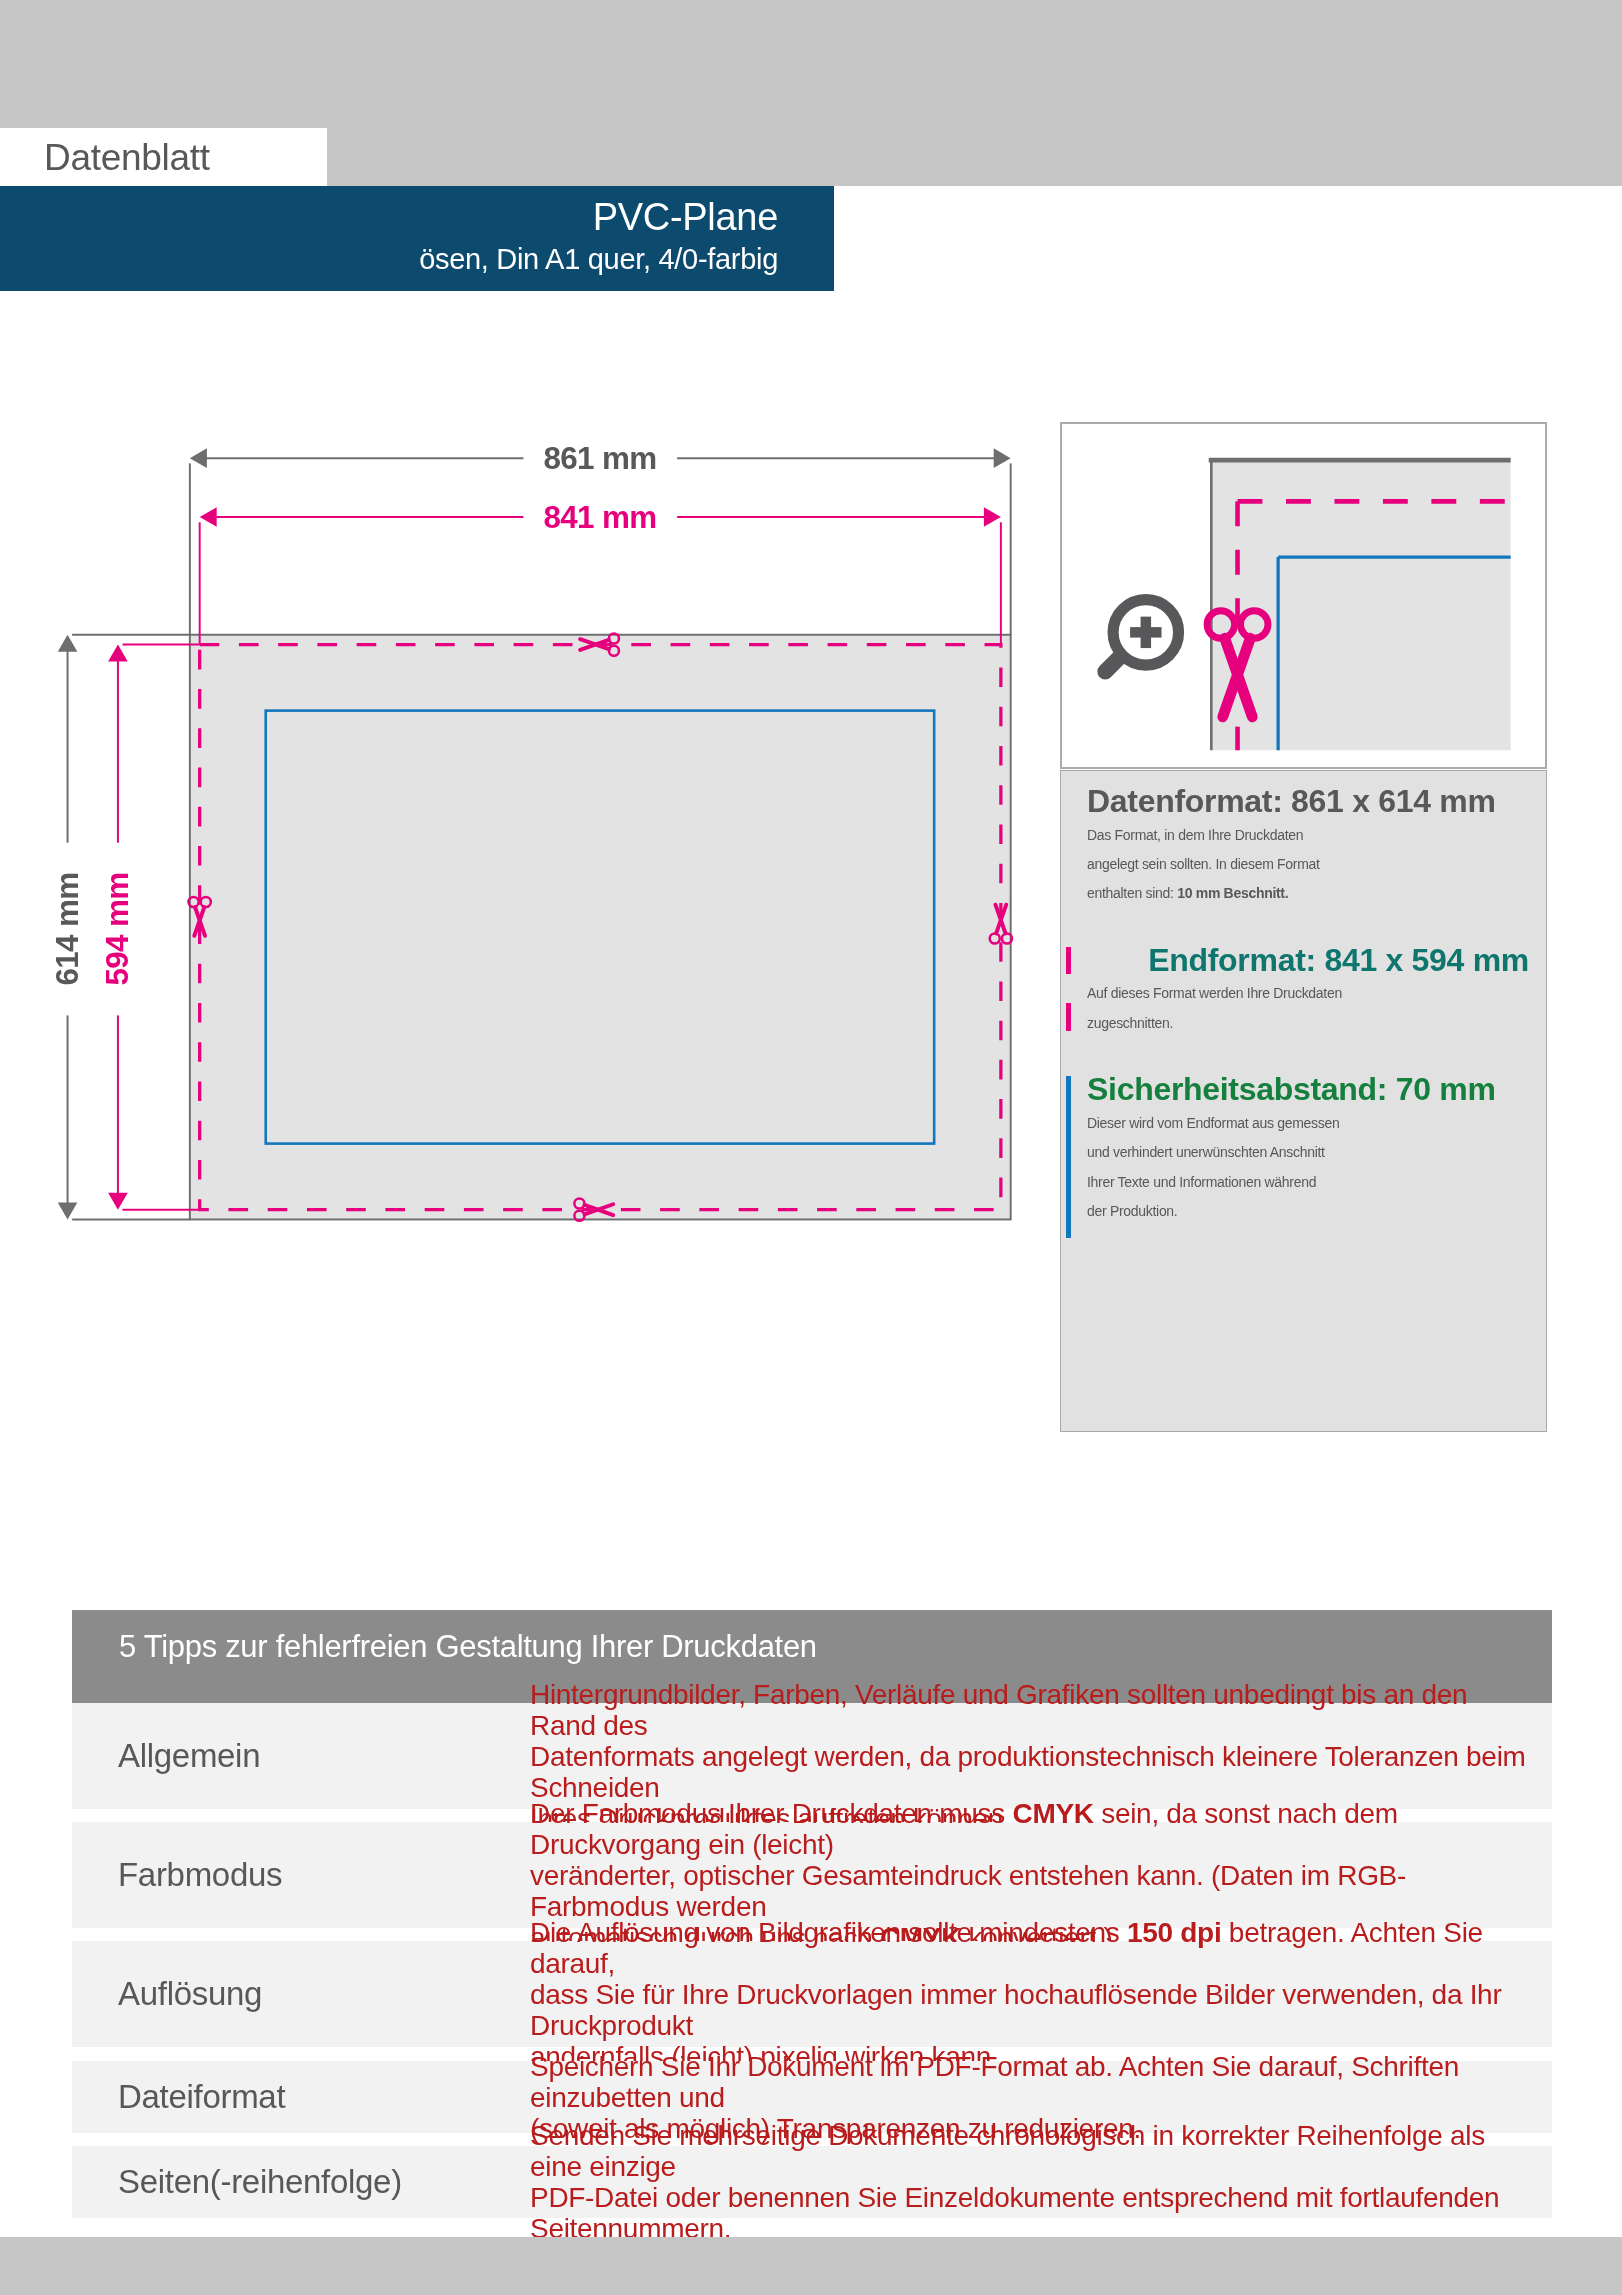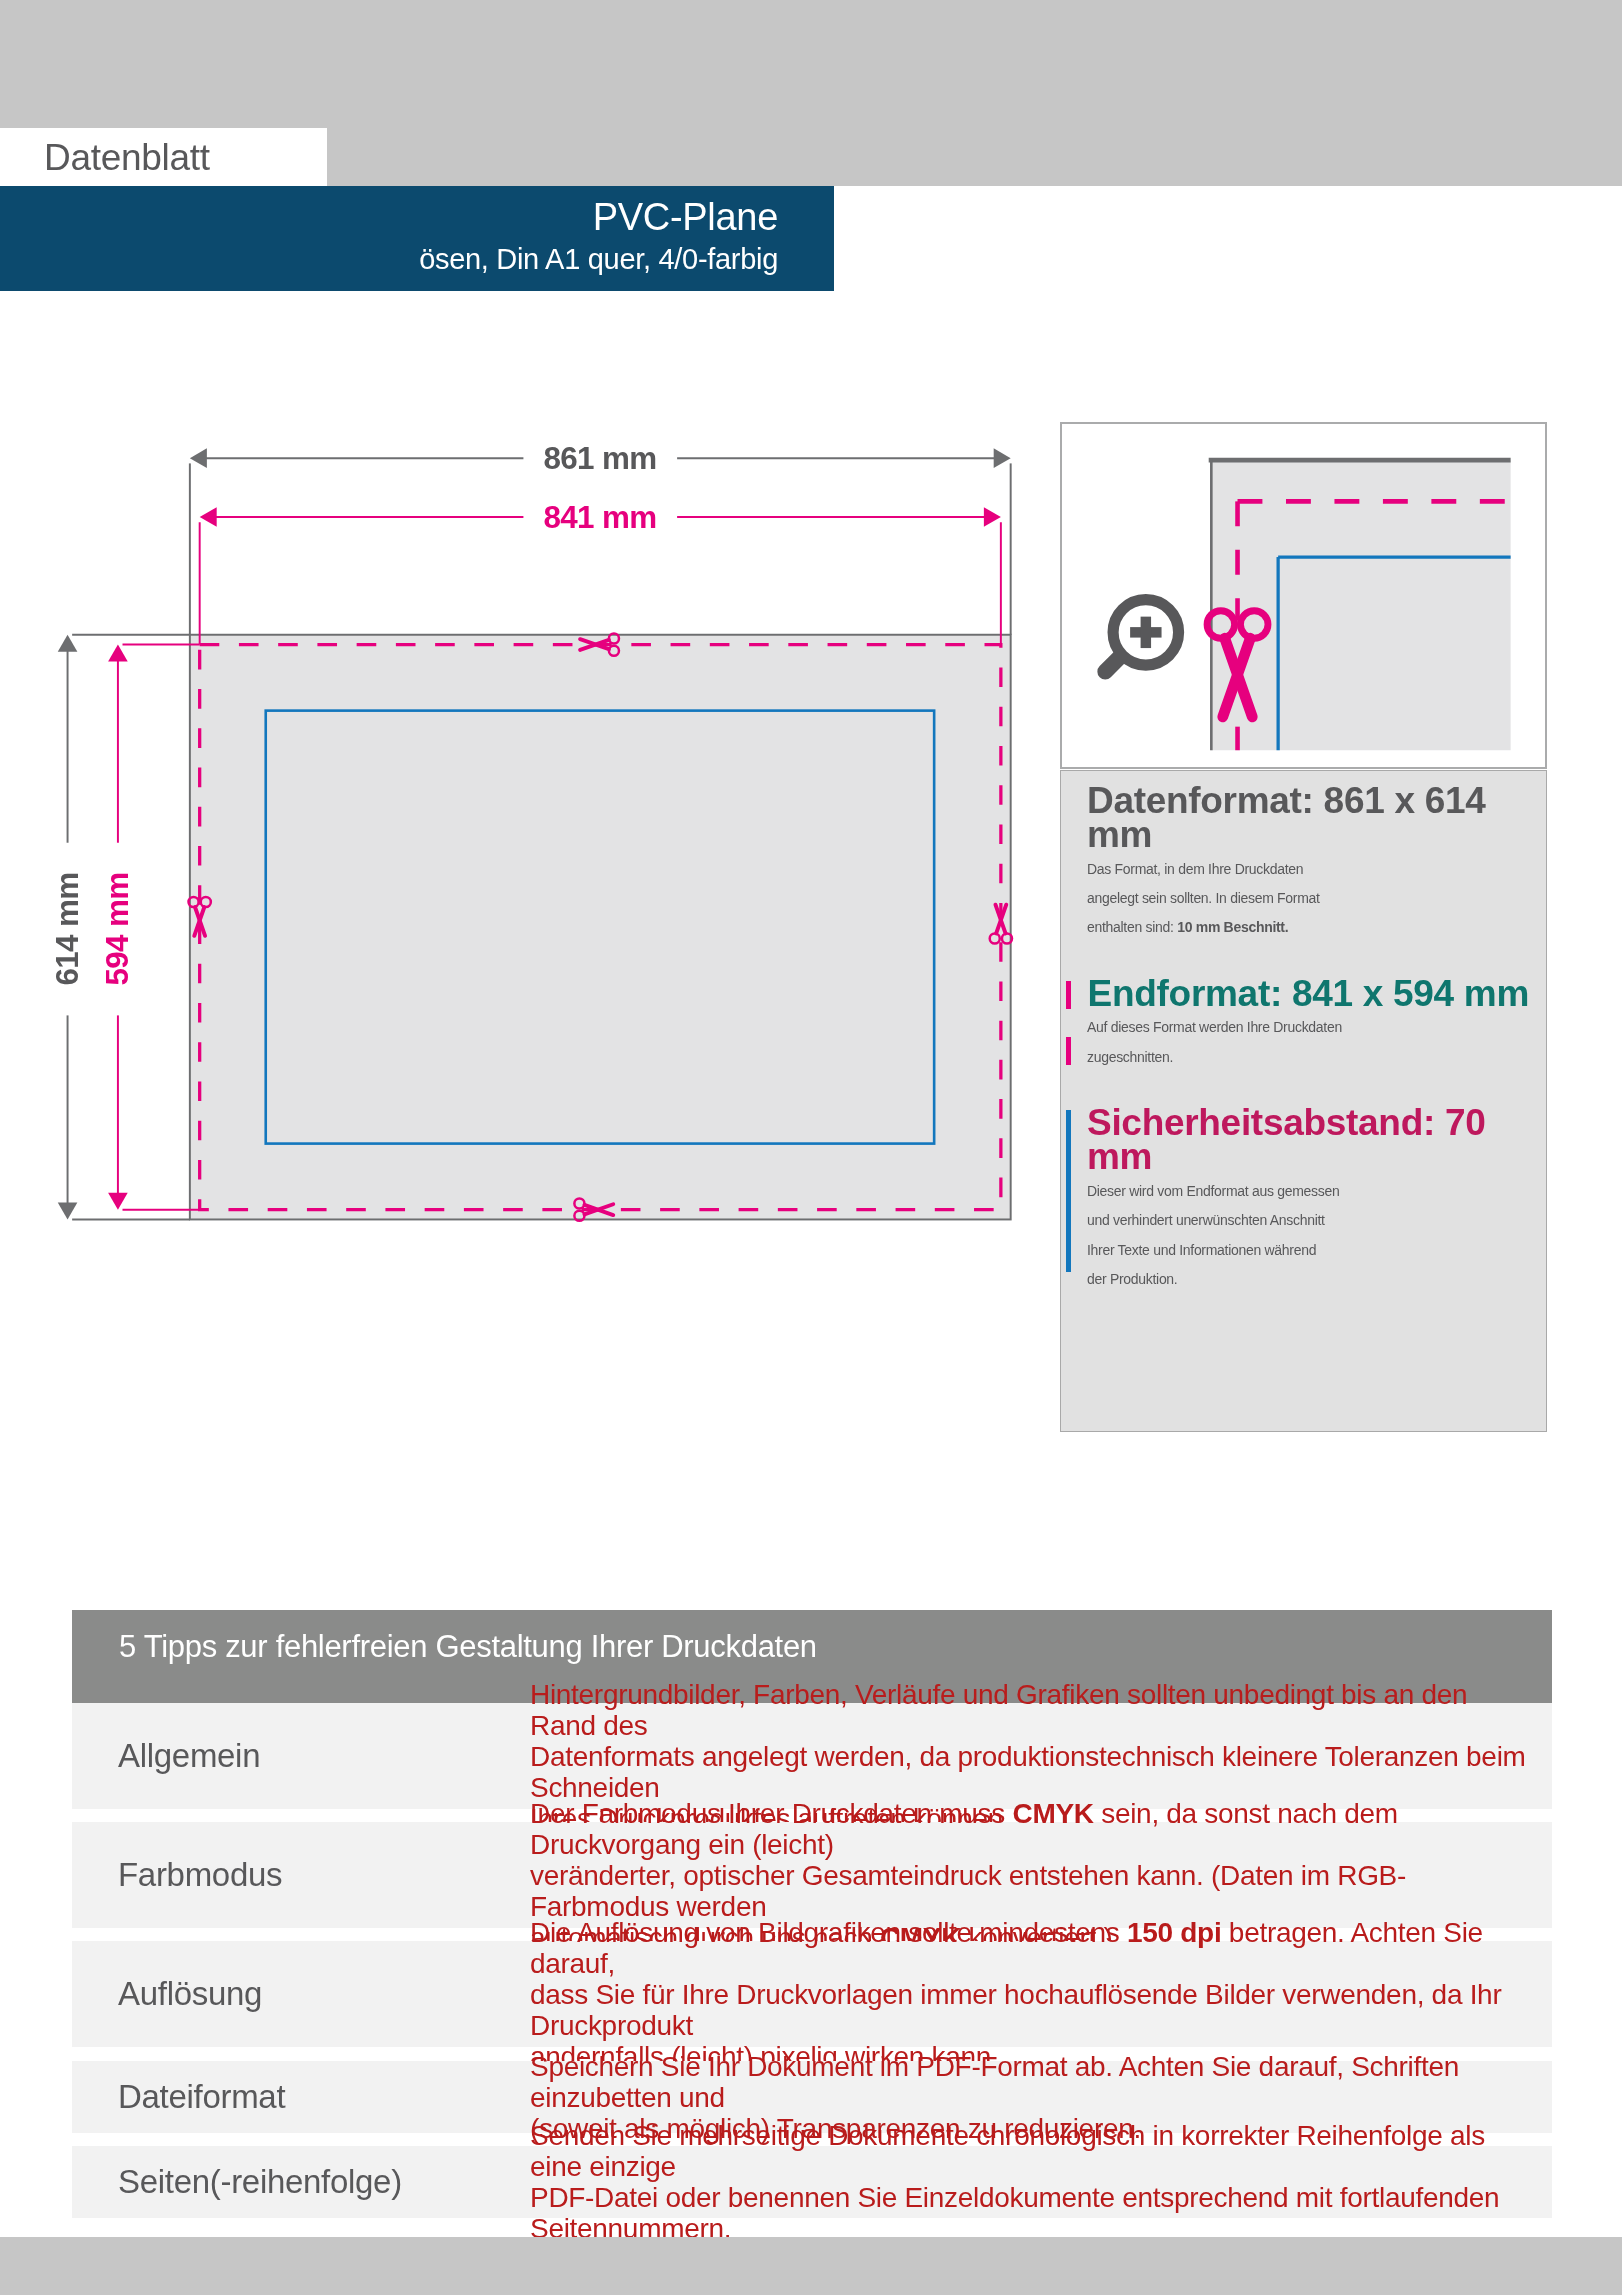--- a/index.html
+++ b/index.html
@@ -17,24 +17,24 @@
   .product-name{font-size:38px;line-height:48px;}
   .product-spec{font-size:29px;line-height:37px;}
   
   .diagram{left:26px;top:432px;}
   svg text{font-family:"Liberation Sans","DejaVu Sans",sans-serif;font-weight:bold;font-size:48px;letter-spacing:-1px;}
   
   .detail-box{left:1060px;top:422px;width:487px;height:347px;background:#ffffff;border:2px solid #aaabac;box-sizing:border-box;z-index:3;}
   .detail-box svg{position:absolute;left:0;top:0;}
   
   .info-box{left:1060px;top:770px;width:487px;height:662px;background:#e1e1e1;border:1.3px solid #a9a9a9;box-sizing:border-box;padding:13px 17px 0 26px;z-index:2;}
-  .info-h{font-size:37px;font-weight:bold;line-height:34px;}
+  .info-h{font-size:32px;font-weight:bold;line-height:34px;}
   .info-h.df{color:#58585a;}
   .info-h.ef{color:#0f766e;text-align:right;}
-  .info-h.sa{color:#be185d;}
+  .info-h.sa{color:#15803d;}
   .info-p{font-size:14px;line-height:29.4px;white-space:pre-line;color:#58585a;margin-top:2.6px;}
   .gap42{margin-top:27.5px;}
   .sect{position:relative;margin-top:34px;}
   .vbar{position:absolute;left:-21px;top:3.9px;width:4.6px;}
   .vbar.pink-dashed{height:98px;background:repeating-linear-gradient(to bottom,#e6007e 0 27.5px,transparent 27.5px 56px);}
   .vbar.blue-solid{height:162px;background:#1377bd;}
   
   .tips-header{left:72px;top:1610px;width:1480px;height:94px;background:#8a8b8a;color:#ffffff;font-size:31px;line-height:73px;padding-left:47px;box-sizing:border-box;}
   .tip-row{left:72px;width:1480px;background:#f2f2f2;}
   .tip-label{position:absolute;left:46px;top:50%;transform:translateY(-50%);font-size:33px;color:#58585a;}

